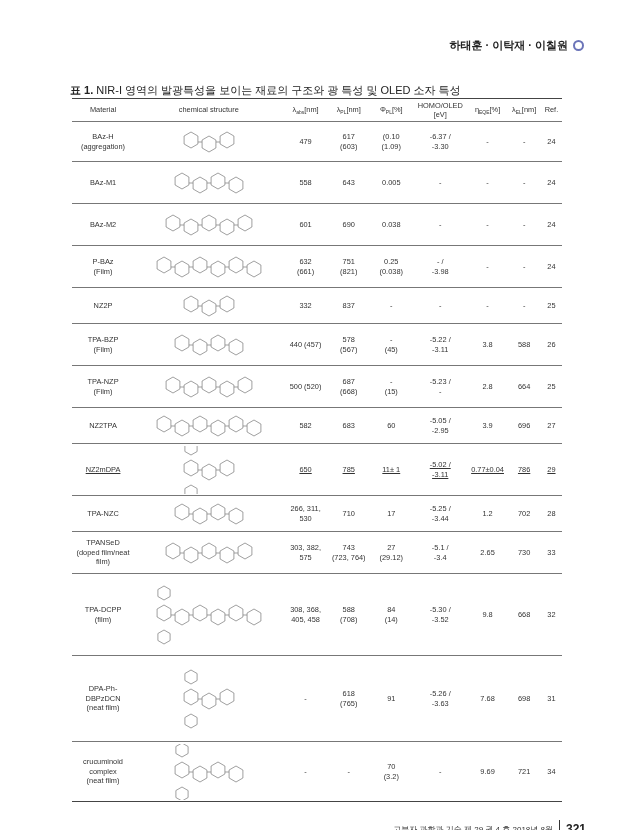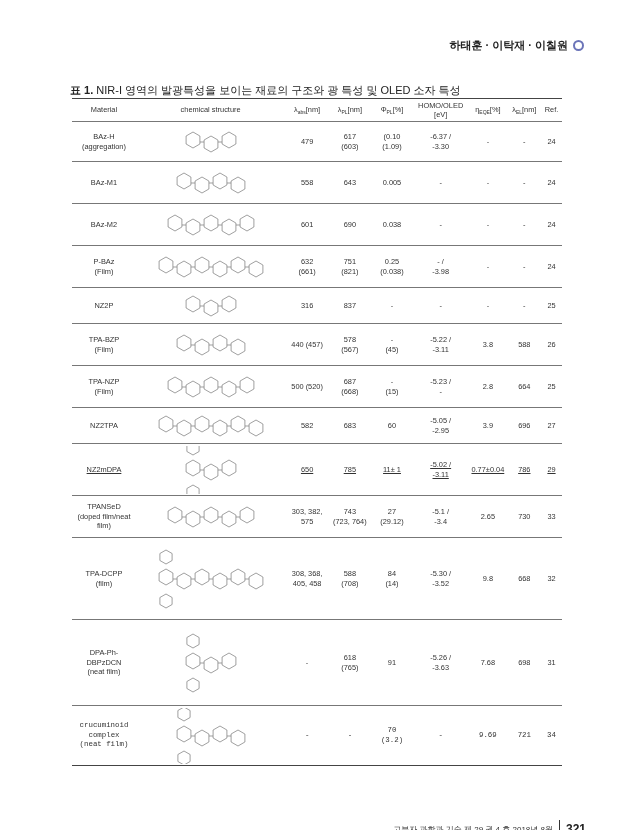--- a/index.html
+++ b/index.html
@@ -111,21 +111,21 @@
 -3.98</td>
         <td class="ml">-</td>
         <td class="ml">-</td>
         <td class="ml">24</td>
       </tr>
       <tr style="height: 36px;">
         <td class="ml">NZ2P</td>
         <td class="struct"><span><svg width="140" height="32">
               <path d="M58.9 18.0L52.0 22.0L45.1 18.0L45.1 10.0L52.0 6.0L58.9 10.0ZM59 16L63 16M76.9 22.0L70.0 26.0L63.1 22.0L63.1 14.0L70.0 10.0L76.9 14.0ZM77 16L81 16M94.9 18.0L88.0 22.0L81.1 18.0L81.1 10.0L88.0 6.0L94.9 10.0Z" fill="none" stroke="#777" stroke-width="0.7"></path>
             </svg></span></td>
-        <td class="ml">316</td>
+        <td class="ml">332</td>
         <td class="ml">837</td>
         <td class="ml">-</td>
         <td class="ml">-</td>
         <td class="ml">-</td>
         <td class="ml">-</td>
         <td class="ml">25</td>
       </tr>
       <tr style="height: 42px;">
         <td class="ml">TPA-BZP
 (Film)</td>
@@ -180,20 +180,34 @@
               <path d="M58.9 26.0L52.0 30.0L45.1 26.0L45.1 18.0L52.0 14.0L58.9 18.0ZM59 24L63 24M76.9 30.0L70.0 34.0L63.1 30.0L63.1 22.0L70.0 18.0L76.9 22.0ZM77 24L81 24M94.9 26.0L88.0 30.0L81.1 26.0L81.1 18.0L88.0 14.0L94.9 18.0ZM58.1 5.5L52.0 9.0L45.9 5.5L45.9 -1.5L52.0 -5.0L58.1 -1.5ZM58.1 49.5L52.0 53.0L45.9 49.5L45.9 42.5L52.0 39.0L58.1 42.5Z" fill="none" stroke="#777" stroke-width="0.7"></path>
             </svg></span></td>
         <td class="ml">650</td>
         <td class="ml">785</td>
         <td class="ml">11± 1</td>
         <td class="ml">-5.02 /
 -3.11</td>
         <td class="ml">0.77±0.04</td>
         <td class="ml">786</td>
         <td class="ml">29</td>
+      </tr>
+      <tr style="height: 36px;">
+        <td class="ml">TPA-NZC</td>
+        <td class="struct"><span><svg width="140" height="32">
+              <path d="M49.9 18.0L43.0 22.0L36.1 18.0L36.1 10.0L43.0 6.0L49.9 10.0ZM50 16L54 16M67.9 22.0L61.0 26.0L54.1 22.0L54.1 14.0L61.0 10.0L67.9 14.0ZM68 16L72 16M85.9 18.0L79.0 22.0L72.1 18.0L72.1 10.0L79.0 6.0L85.9 10.0ZM86 16L90 16M103.9 22.0L97.0 26.0L90.1 22.0L90.1 14.0L97.0 10.0L103.9 14.0Z" fill="none" stroke="#777" stroke-width="0.7"></path>
+            </svg></span></td>
+        <td class="ml">266, 311, 530</td>
+        <td class="ml">710</td>
+        <td class="ml">17</td>
+        <td class="ml">-5.25 /
+-3.44</td>
+        <td class="ml">1.2</td>
+        <td class="ml">702</td>
+        <td class="ml">28</td>
       </tr>
       <tr style="height: 42px;">
         <td class="ml">TPANSeD
 (doped film/neat
 film)</td>
         <td class="struct"><span><svg width="140" height="38">
               <path d="M40.9 21.0L34.0 25.0L27.1 21.0L27.1 13.0L34.0 9.0L40.9 13.0ZM41 19L45 19M58.9 25.0L52.0 29.0L45.1 25.0L45.1 17.0L52.0 13.0L58.9 17.0ZM59 19L63 19M76.9 21.0L70.0 25.0L63.1 21.0L63.1 13.0L70.0 9.0L76.9 13.0ZM77 19L81 19M94.9 25.0L88.0 29.0L81.1 25.0L81.1 17.0L88.0 13.0L94.9 17.0ZM95 19L99 19M112.9 21.0L106.0 25.0L99.1 21.0L99.1 13.0L106.0 9.0L112.9 13.0Z" fill="none" stroke="#777" stroke-width="0.7"></path>
             </svg></span></td>
         <td class="ml">303, 382, 575</td>
         <td class="ml">743
@@ -233,21 +247,21 @@
         <td class="ml">-</td>
         <td class="ml">618
 (765)</td>
         <td class="ml">91</td>
         <td class="ml">-5.26 /
 -3.63</td>
         <td class="ml">7.68</td>
         <td class="ml">698</td>
         <td class="ml">31</td>
       </tr>
-      <tr style="height: 60px; font-family: Liberation Mono, monospace;">
+      <tr style="height: 60px;">
         <td class="ml">crucuminoid
 complex
 (neat film)</td>
         <td class="struct"><span><svg width="140" height="56">
               <path d="M49.9 30.0L43.0 34.0L36.1 30.0L36.1 22.0L43.0 18.0L49.9 22.0ZM50 28L54 28M67.9 34.0L61.0 38.0L54.1 34.0L54.1 26.0L61.0 22.0L67.9 26.0ZM68 28L72 28M85.9 30.0L79.0 34.0L72.1 30.0L72.1 22.0L79.0 18.0L85.9 22.0ZM86 28L90 28M103.9 34.0L97.0 38.0L90.1 34.0L90.1 26.0L97.0 22.0L103.9 26.0ZM49.1 9.5L43.0 13.0L36.9 9.5L36.9 2.5L43.0 -1.0L49.1 2.5ZM49.1 53.5L43.0 57.0L36.9 53.5L36.9 46.5L43.0 43.0L49.1 46.5Z" fill="none" stroke="#777" stroke-width="0.7"></path>
             </svg></span></td>
         <td class="ml">-</td>
         <td class="ml">-</td>
         <td class="ml">70
 (3.2)</td>

